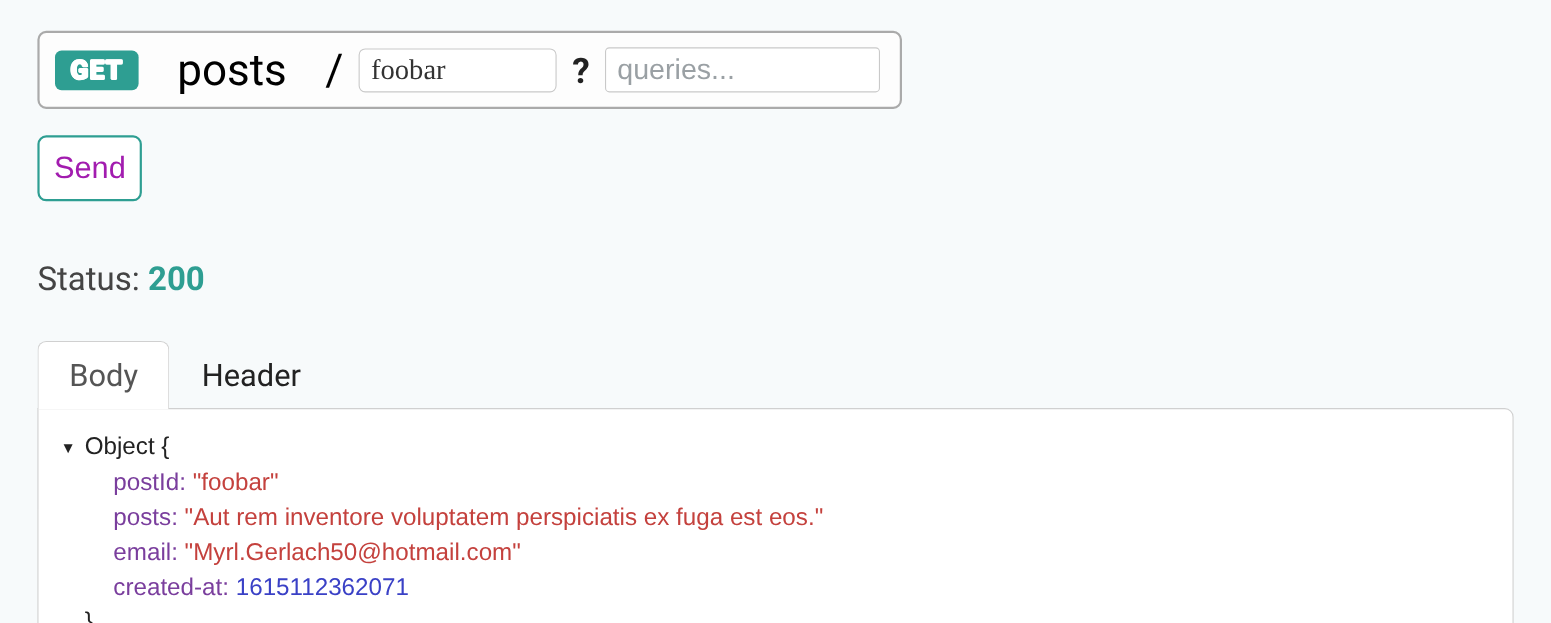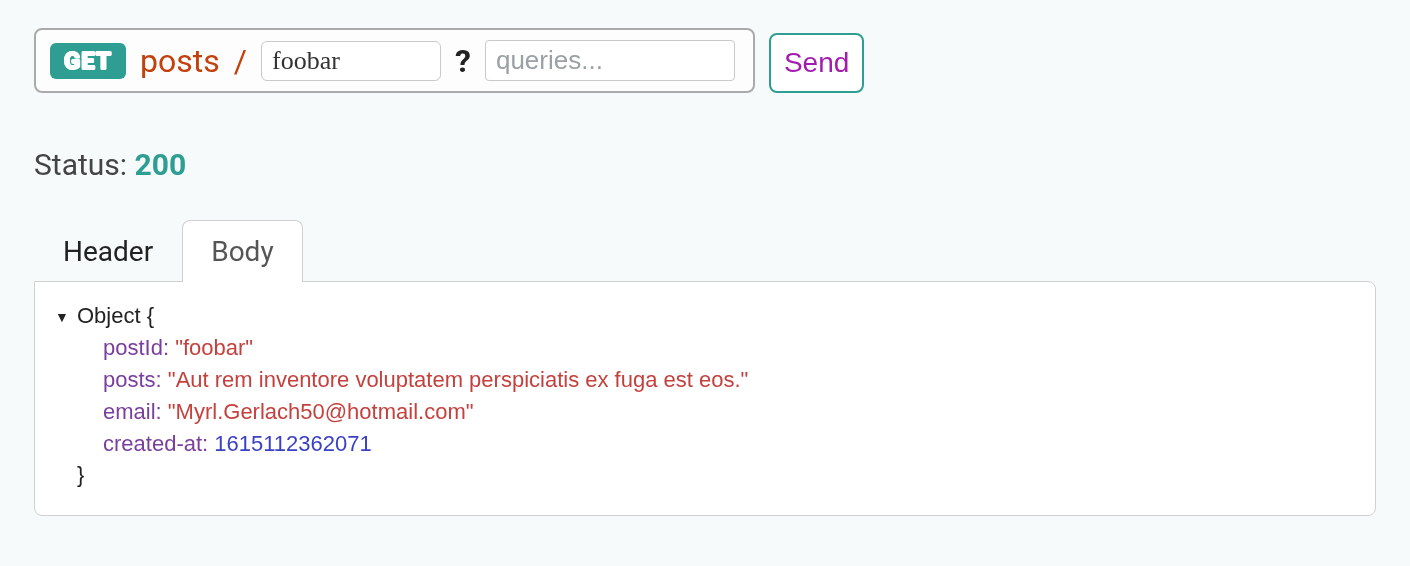--- a/index.html
+++ b/index.html
@@ -8,22 +8,23 @@
       padding: 0;
     }
     body {
       font-family: -apple-system, BlinkMacSystemFont, "Segoe UI", Roboto, Helvetica, Arial, sans-serif;
       background: #f7fafb;
       padding: 28px 34px;
       color: #222;
     }
     .request-row {
       display: flex;
-      align-items: flex-end;
-      gap: 14px;
+      align-items: flex-start;
+      gap: 24px;
+      flex-direction: column;
     }
     .request-box {
       display: flex;
       align-items: center;
       border: 2px solid #aaa;
       border-radius: 8px;
       padding: 10px 18px 10px 14px;
       background: #fdfdfd;
       gap: 14px;
     }
@@ -33,22 +34,23 @@
       font-weight: 800;
       font-size: 24px;
       letter-spacing: 1px;
       padding: 6px 14px;
       border-radius: 6px;
       text-shadow: -1px 0 #fff, 0 1px #fff, 1px 0 #fff, 0 -1px #fff;
       -webkit-text-stroke: 1.5px #fff;
       line-height: 1;
     }
     .path-segment {
-      font-size: 32px;
-      color: #c2410c;
+      font-size: 40px;
+      color: #000000;
+      margin-left: 21px;
     }
     .path-input {
       font-size: 26px;
       padding: 4px 10px;
       border: 1px solid #c9c9c9;
       border-radius: 6px;
       background: #fff;
       color: #333;
       width: 180px;
       font-family: Liberation Serif, serif;
@@ -155,22 +157,22 @@
   </div>
   <button class="send-button">Send</button>
 </div>
 
 <div class="status-row">
   <span>Status: </span><span class="status-code">200</span>
 </div>
 
 <div class="response-panel">
   <div class="tabs">
+    <div class="tab active">Body</div>
     <div class="tab">Header</div>
-    <div class="tab active">Body</div>
   </div>
   <div class="body-content">
     <div class="tree-root">
       <div>
         <span class="toggle-icon">▼</span><span class="obj-label">Object {</span>
       </div>
       <div id="entries">
           <div class="indent1"><span class="k">postId:</span>  <span class="s">"foobar"</span></div>
           <div class="indent1"><span class="k">posts:</span>  <span class="s">"Aut rem inventore voluptatem perspiciatis ex fuga est eos."</span></div>
           <div class="indent1"><span class="k">email:</span>  <span class="s">"Myrl.Gerlach50@hotmail.com"</span></div>

